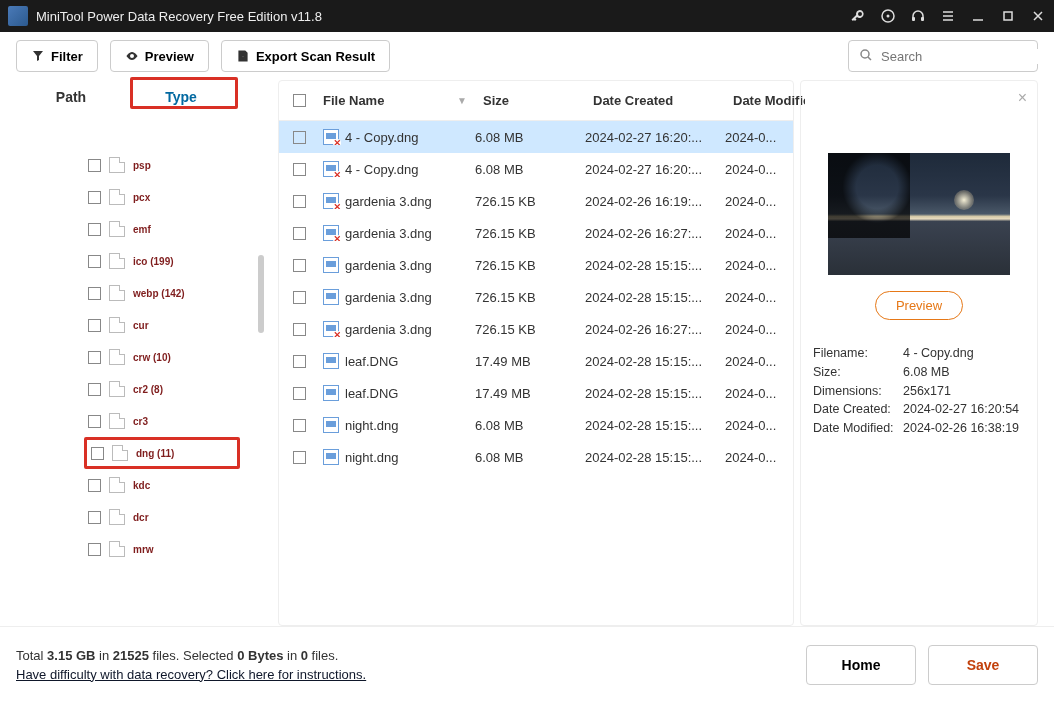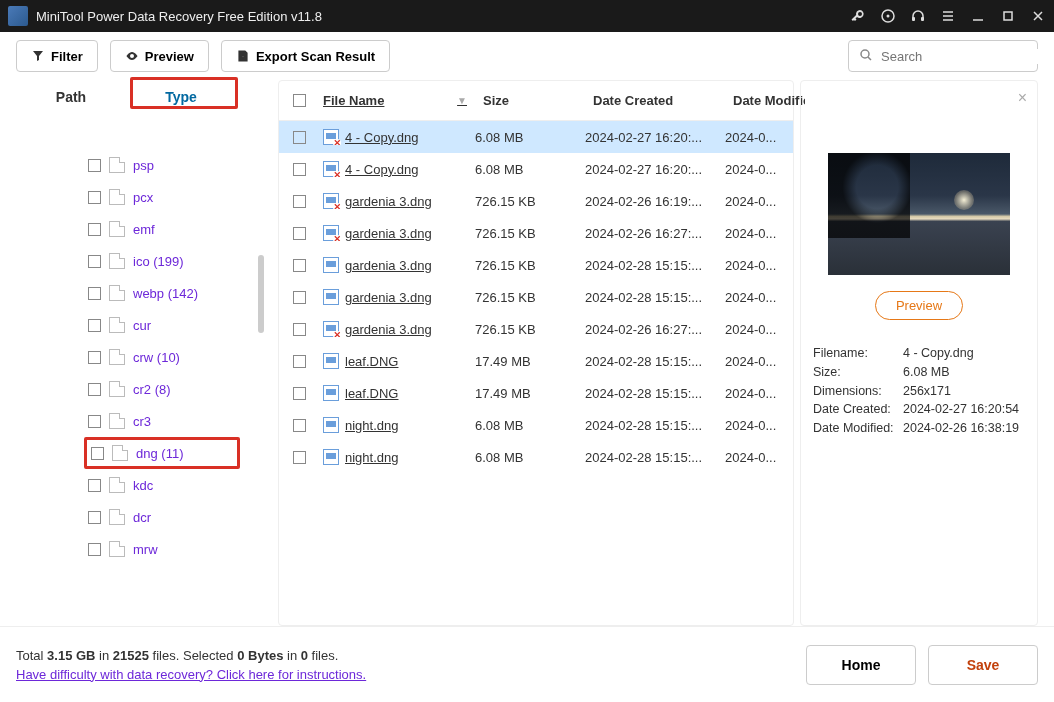--- a/index.html
+++ b/index.html
@@ -27,38 +27,38 @@
 .tabs { display: flex; height: 36px; border-bottom: 1px solid transparent; }
 .tab { width: 110px; height: 34px; display: flex; align-items: center; justify-content: center; font-size: 14px; font-weight: 600; cursor: pointer; }
 .tab.active { color: #0369a1; }
 .tab-highlight { position: absolute; border: 3px solid #d93025; border-radius: 2px; pointer-events: none; }
 
 .tree { flex: 1; overflow-y: auto; margin-top: 4px; position: relative; }
 .tree-item { height: 32px; display: flex; align-items: center; gap: 8px; padding-left: 72px; cursor: pointer; position: relative; }
 .tree-item .cb { width: 13px; height: 13px; border: 1px solid #888; background: #fff; flex-shrink: 0; }
 .tree-item .ficon { width: 16px; height: 16px; border: 1px solid #bbb; background: #fff; position: relative; flex-shrink: 0; }
 .tree-item .ficon::before { content:""; position:absolute; top:-1px; right:-1px; width:5px; height:5px; background:#fff; border-left:1px solid #bbb; border-bottom:1px solid #bbb; }
-.tree-item .label { font-size: 13px; color: #6d28d9; }
+.tree-item .label { font-size: 10px; color: #7f1d1d; font-weight: bold; }
 .tree-item.sel-outline { border: 3px solid #d93025; border-radius: 2px; margin-left: 68px; padding-left: 4px; width: 156px; }
 .tree-scrollbar { position: absolute; right: 2px; top: 106px; width: 6px; height: 78px; background: #ccc; border-radius: 3px; }
 
 
 .filelist { flex: 1; border: 1px solid #eee; border-radius: 4px; margin-left: 12px; display: flex; flex-direction: column; min-width: 0; }
 .fl-header { height: 40px; display: flex; align-items: center; border-bottom: 1px solid #eee; font-weight: 600; font-size: 13px; color: #333; }
 .fl-header .hcell { padding: 0 8px; display:flex; align-items:center; gap:4px; }
 .fl-header .cb, .fl-row .cb { width: 13px; height: 13px; border: 1px solid #888; margin-left: 14px; flex-shrink:0; }
 .fl-rows { flex: 1; overflow: hidden; }
 .fl-row { height: 32px; display: flex; align-items: center; font-size: 13px; color: #333; cursor: pointer; }
 .fl-row.selected { background: #cfe8ff; }
 .fl-row .ficell { display: flex; align-items: center; gap: 6px; padding-left: 8px; }
 .fl-row .ficon2 { width: 16px; height: 16px; background: #fff; border: 1px solid #6a9edb; position: relative; flex-shrink:0; }
 .fl-row .ficon2::after { content:""; position:absolute; top:3px; left:2px; right:2px; height:6px; background:#6a9edb; }
 .fl-row .ficon2.deleted::before { content:"✕"; position:absolute; bottom:-3px; right:-3px; color:#d93025; font-size:9px; font-weight:bold; background:#fff; border-radius:50%; line-height:8px; }
 .col-check { width: 36px; flex-shrink:0; }
-.col-name { width: 160px; flex-shrink:0; white-space:nowrap; overflow:hidden; text-overflow:ellipsis;text-decoration:underline; }
+.col-name { width: 160px; flex-shrink:0; white-space:nowrap; overflow:hidden; text-overflow:ellipsis; }
 .col-size { width: 110px; flex-shrink:0; }
 .col-created { width: 140px; flex-shrink:0; white-space:nowrap; overflow:hidden; text-overflow:ellipsis; }
 .col-modified { width: 80px; flex-shrink:0; white-space:nowrap; overflow:hidden; text-overflow:ellipsis; }
 .sort-arrow { color:#aaa; font-size:10px; }
 
 
 .preview-panel { width: 238px; border: 1px solid #eee; border-radius: 4px; margin-left: 6px; padding: 12px; position: relative; }
 .preview-panel .close-x { position: absolute; top: 8px; right: 10px; color: #aaa; cursor: pointer; font-size: 16px; }
 .preview-img { width: 182px; height: 122px; margin: 60px auto 16px; background: linear-gradient(to bottom, #1e2a3a 0%, #2a3648 35%, #4a5868 50%, #d4c9a8 52%, #e8dcc0 54%, #3a4250 56%, #2a3038 100%); position: relative; }
 .preview-img::before { content:""; position:absolute; left:0; top:0; width:45%; height:70%; background: radial-gradient(ellipse at 60% 40%, transparent 30%, rgba(0,0,0,0.7) 50%); }
@@ -66,21 +66,21 @@
 .preview-btn { display: block; margin: 0 auto 24px; padding: 6px 20px; border: 1px solid #e67817; color: #e67817; background: #fff; border-radius: 16px; cursor: pointer; font-size: 13px; }
 .meta { font-size: 12.5px; line-height: 1.5; }
 .meta-row { display: flex; }
 .meta-row .k { width: 90px; }
 .meta-row .v { flex: 1; white-space: nowrap; overflow: hidden; }
 
 
 .footer { height: 76px; border-top: 1px solid #eee; padding: 12px 16px; display: flex; align-items: center; }
 .footer-left { flex: 1; font-size: 13px; }
 .footer-left .line1 { margin-bottom: 4px; }
-.footer-left a { color: #6d28d9; text-decoration: underline; font-size: 13px; }
+.footer-left a { color: #0f172a; text-decoration: underline; font-size: 13px; }
 .footer-btn { width: 110px; height: 40px; border: 1px solid #ccc; border-radius: 4px; background: #fff; margin-left: 12px; font-size: 14px; font-weight: 600; cursor: pointer; }
 .footer-btn.disabled { color: #c2410c; cursor: default; }
 
 b { font-weight: 700; }
 </style>
 </head>
 <body>
 
 <div class="titlebar">
   <div class="app-icon"></div>

